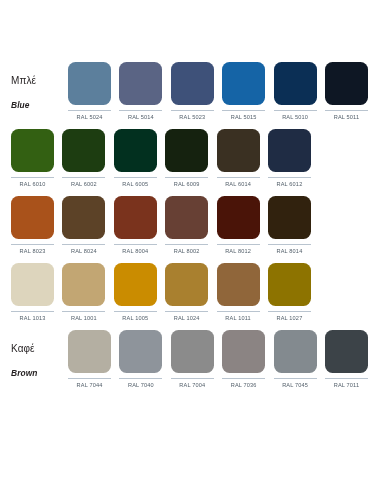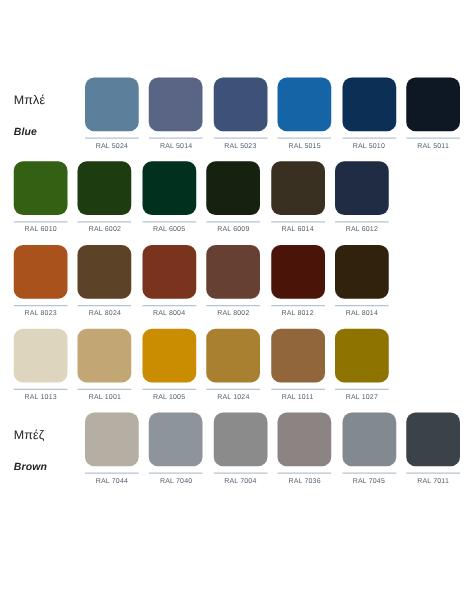--- a/index.html
+++ b/index.html
@@ -231,21 +231,21 @@
         </div>
         <div class="swatch-cell">
           <div class="swatch-chip" style="background: rgb(141, 115, 0);"></div>
           <div class="swatch-rule"></div>
           <div class="swatch-code">RAL 1027</div>
         </div>
       </div>
     </div>
     <div class="color-row">
       <div class="row-label">
-        <div class="row-label-native">Μπέζ</div>
+        <div class="row-label-native">Καφέ</div>
         <div class="row-label-en">Brown</div>
       </div>
       <div class="swatches">
         <div class="swatch-cell">
           <div class="swatch-chip" style="background: rgb(180, 175, 162);"></div>
           <div class="swatch-rule"></div>
           <div class="swatch-code">RAL 7044</div>
         </div>
         <div class="swatch-cell">
           <div class="swatch-chip" style="background: rgb(142, 148, 155);"></div>

